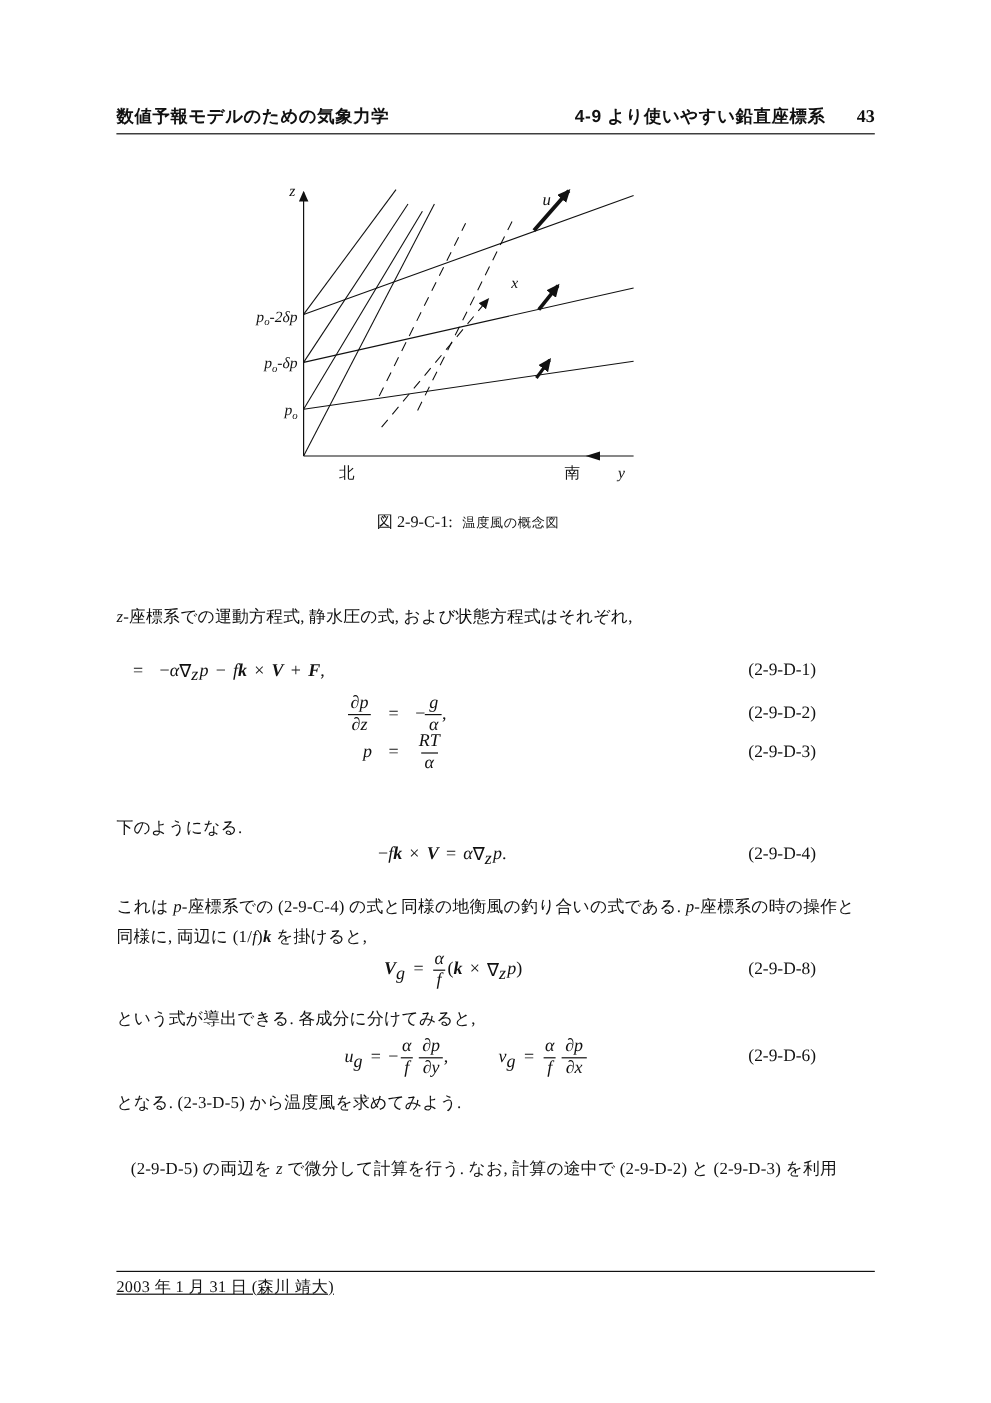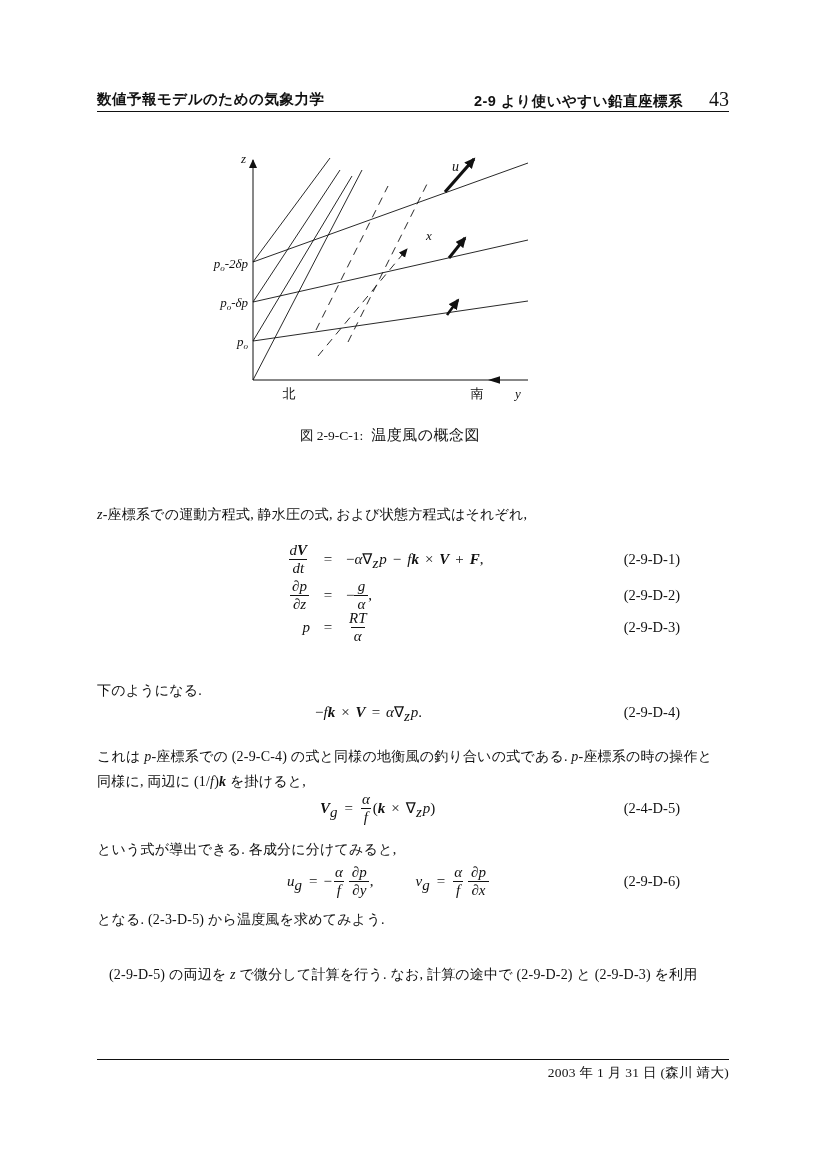--- a/index.html
+++ b/index.html
@@ -4,55 +4,55 @@
 <style>
   html,body{margin:0;padding:0;}
   body{width:826px;height:1169px;position:relative;background:#ffffff;color:#111;
        font-family:"Liberation Serif",serif;}
   .abs{position:absolute;}
   
   .hdr{position:absolute;left:97px;top:88px;width:632px;display:flex;justify-content:space-between;align-items:center;}
   .hdr-left{font-family:"Liberation Sans",sans-serif;font-weight:bold;font-size:14.5px;letter-spacing:.5px;}
   .hdr-right{display:flex;align-items:baseline;gap:26px;}
   .hdr-sec{font-family:"Liberation Sans",sans-serif;font-weight:bold;font-size:14.5px;letter-spacing:.5px;}
-  .hdr-pg{font-weight:normal;font-size:20px;}
+  .hdr-pg{font-weight:bold;font-size:15px;}
   .rule{position:absolute;left:97px;width:632px;height:0;border-top:1.2px solid #111;}
   
   svg text{font-family:"Liberation Serif",serif;fill:#111;}
   .cap{position:absolute;left:97px;top:426px;width:586px;text-align:center;}
   .cap-label{font-size:13.5px;}
-  .cap-text{font-size:15px;margin-left:8px;letter-spacing:.5px;}
+  .cap-text{font-size:11px;margin-left:8px;letter-spacing:.5px;}
   
   .para{position:absolute;left:97px;width:636px;font-size:14px;line-height:25px;letter-spacing:.2px;}
   .it{font-style:italic;}
   .vb{font-style:italic;font-weight:bold;}
   
   .eqrow{position:absolute;left:97px;width:632px;}
   .eq-align{display:flex;align-items:center;height:100%;}
   .lhs{width:213px;display:flex;justify-content:flex-end;align-items:center;}
   .eqsign{width:36px;text-align:center;font-size:15px;}
   .rhs{display:flex;align-items:center;}
   .eqfree{position:absolute;top:0;height:100%;display:flex;align-items:center;}
   .eqrow,.eqrow span{font-size:15px;}
   .frac{display:inline-flex;flex-direction:column;align-items:center;vertical-align:middle;line-height:1.12;}
   .fn{padding:0 3px;}
   .fd{border-top:1.2px solid #111;padding:0 3px;}
   .op{margin:0 6px;}
   .sb{font-size:10.5px;font-style:italic;position:relative;top:4px;margin:0 1px 0 0;}
   .eqno{position:absolute;right:49px;top:50%;transform:translateY(-50%);font-size:14.5px;font-style:normal;}
   
-  .ftr{position:absolute;left:97px;top:1064px;width:632px;text-align:right;font-size:13.5px;letter-spacing:.3px;}
+  .ftr{position:absolute;left:97px;top:1064px;width:632px;text-align:left;font-size:13.5px;letter-spacing:.3px;text-decoration:underline;}
 </style>
 </head>
 <body>
 
 <div class="hdr">
   <span class="hdr-left">数値予報モデルのための気象力学</span>
   <span class="hdr-right">
-    <span class="hdr-sec">2-9 より使いやすい鉛直座標系</span>
+    <span class="hdr-sec">4-9 より使いやすい鉛直座標系</span>
     <span class="hdr-pg">43</span>
   </span>
 </div>
 <div class="rule" style="top:111px;"></div>
 
 <svg class="abs" style="left:205px;top:145px;" width="340" height="262" viewBox="205 145 340 262">
   <defs>
     <marker id="ah" markerWidth="11" markerHeight="9" refX="8" refY="4" orient="auto" markerUnits="userSpaceOnUse">
       <path d="M0,0 L9,4 L0,8 z" fill="#111"></path>
     </marker>
@@ -98,26 +98,20 @@
 <div class="cap">
   <span class="cap-label">図 2-9-C-1:</span><span class="cap-text">温度風の概念図</span>
 </div>
 
 <div class="para" style="top:502px;">
   <span class="it">z</span><span>-座標系での運動方程式, 静水圧の式, および状態方程式はそれぞれ,</span>
 </div>
 
 <div class="eqrow" style="top:537px;height:44px;">
   <div class="eq-align">
-    <div class="lhs">
-        <span class="frac">
-          <span class="fn"><span class="it">d</span><span class="vb">V</span></span>
-          <span class="fd it">dt</span>
-        </span>
-      </div>
     <div class="eqsign">=</div>
     <div class="rhs">
       <span>−</span>
         <span class="it">α</span>
         <span>∇</span>
         <span class="sb">z</span>
         <span class="it">p</span>
         <span class="op">−</span>
         <span class="it">f</span>
         <span class="vb">k</span>
@@ -205,21 +199,21 @@
         <span class="fd it">f</span>
       </span>
       <span>(</span>
       <span class="vb">k</span>
       <span class="op">×</span>
       <span>∇</span>
       <span class="sb">z</span>
       <span class="it">p</span>
       <span>)</span>
   </div>
-  <div class="eqno">(2-4-D-5)</div>
+  <div class="eqno">(2-9-D-8)</div>
 </div>
 
 <div class="para" style="top:837px;">
   <span>という式が導出できる. 各成分に分けてみると,</span>
 </div>
 
 <div class="eqrow" style="top:862px;height:38px;">
   <div class="eqfree" style="left:190px;">
     <span class="it">u</span>
       <span class="sb">g</span>

